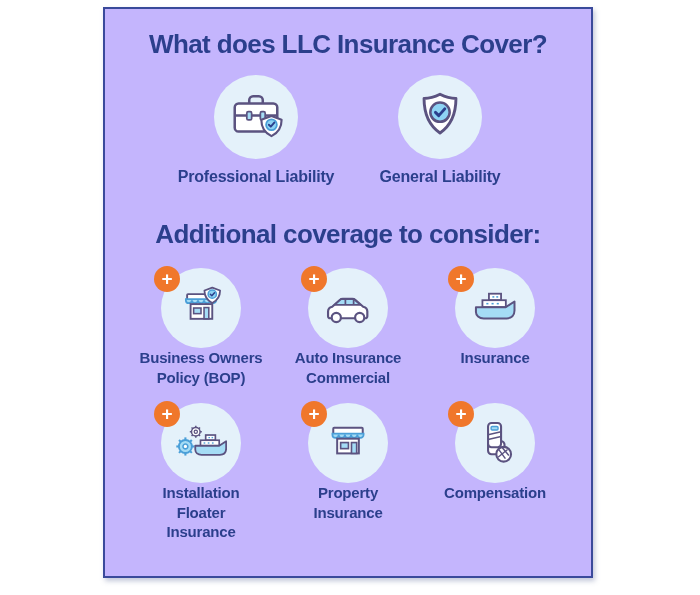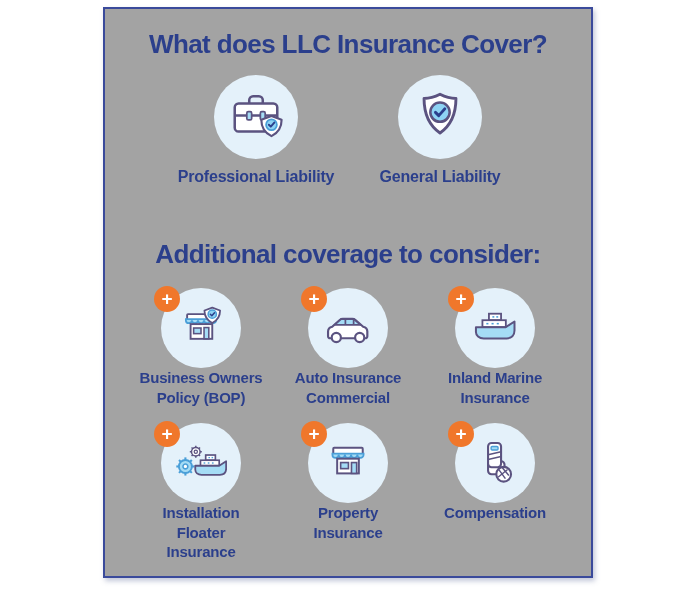--- a/index.html
+++ b/index.html
@@ -2,31 +2,31 @@
 <html><head>
 <meta charset="utf-8">
 <style>
   html,body{margin:0;padding:0;}
   body{
     width:700px;height:595px;position:relative;background:#ffffff;
     font-family:"Liberation Sans", sans-serif;overflow:hidden;
   }
   .card{
     position:absolute;left:103px;top:7px;width:490px;height:571px;
-    box-sizing:border-box;background:#a3a3a3;
+    box-sizing:border-box;background:#c4b5fd;
     border:2px solid #3a4a9b;
     box-shadow:2px 3px 5px rgba(120,130,170,0.45);
   }
   .title{
     margin:21px 8px 0;text-align:center;
     font-size:26px;font-weight:bold;color:#2b3f8c;letter-spacing:-0.6px;
     line-height:1.12;
   }
   .subtitle{
-    margin:54px 8px 0;text-align:center;
+    margin:34px 8px 0;text-align:center;
     font-size:26px;font-weight:bold;color:#2b3f8c;letter-spacing:-0.6px;
     line-height:1.12;
   }
   .primary-row{display:flex;justify-content:center;gap:94px;margin-top:16px;}
   .primary-item{display:flex;flex-direction:column;align-items:center;width:90px;}
   .circle-lg{
     width:84px;height:84px;border-radius:50%;background:#e4f1fa;
     display:flex;align-items:center;justify-content:center;
   }
   .primary-label{
@@ -164,21 +164,20 @@
               <line x1="20" y1="25" x2="22.4" y2="25" stroke="#4a9fd8" stroke-width="1.8"></line>
               <line x1="26" y1="25" x2="28.4" y2="25" stroke="#4a9fd8" stroke-width="1.8"></line>
               <line x1="32" y1="25" x2="34.4" y2="25" stroke="#4a9fd8" stroke-width="1.8"></line>
               <path d="M8,29 H42.5 L52.5,22.5 V33 c0,5.5 -3.5,9 -9,9 H17 c-5.5,0 -9,-3.5 -9,-7.5 Z" fill="#a5dcf5" stroke="#5b5380" stroke-width="2.3" stroke-linejoin="round"></path>
             </svg>
           </span>
         </div>
         <div class="plus-badge">+</div>
       </div>
       <div class="grid-label">
-        <span class="lbl-line">Inland Marine</span>
         <span class="lbl-line">Insurance</span>
         <span class="lbl-line"></span>
       </div>
     </div>
 
   </div>
 
   <div class="grid-row second">
 
     <div class="grid-item">

